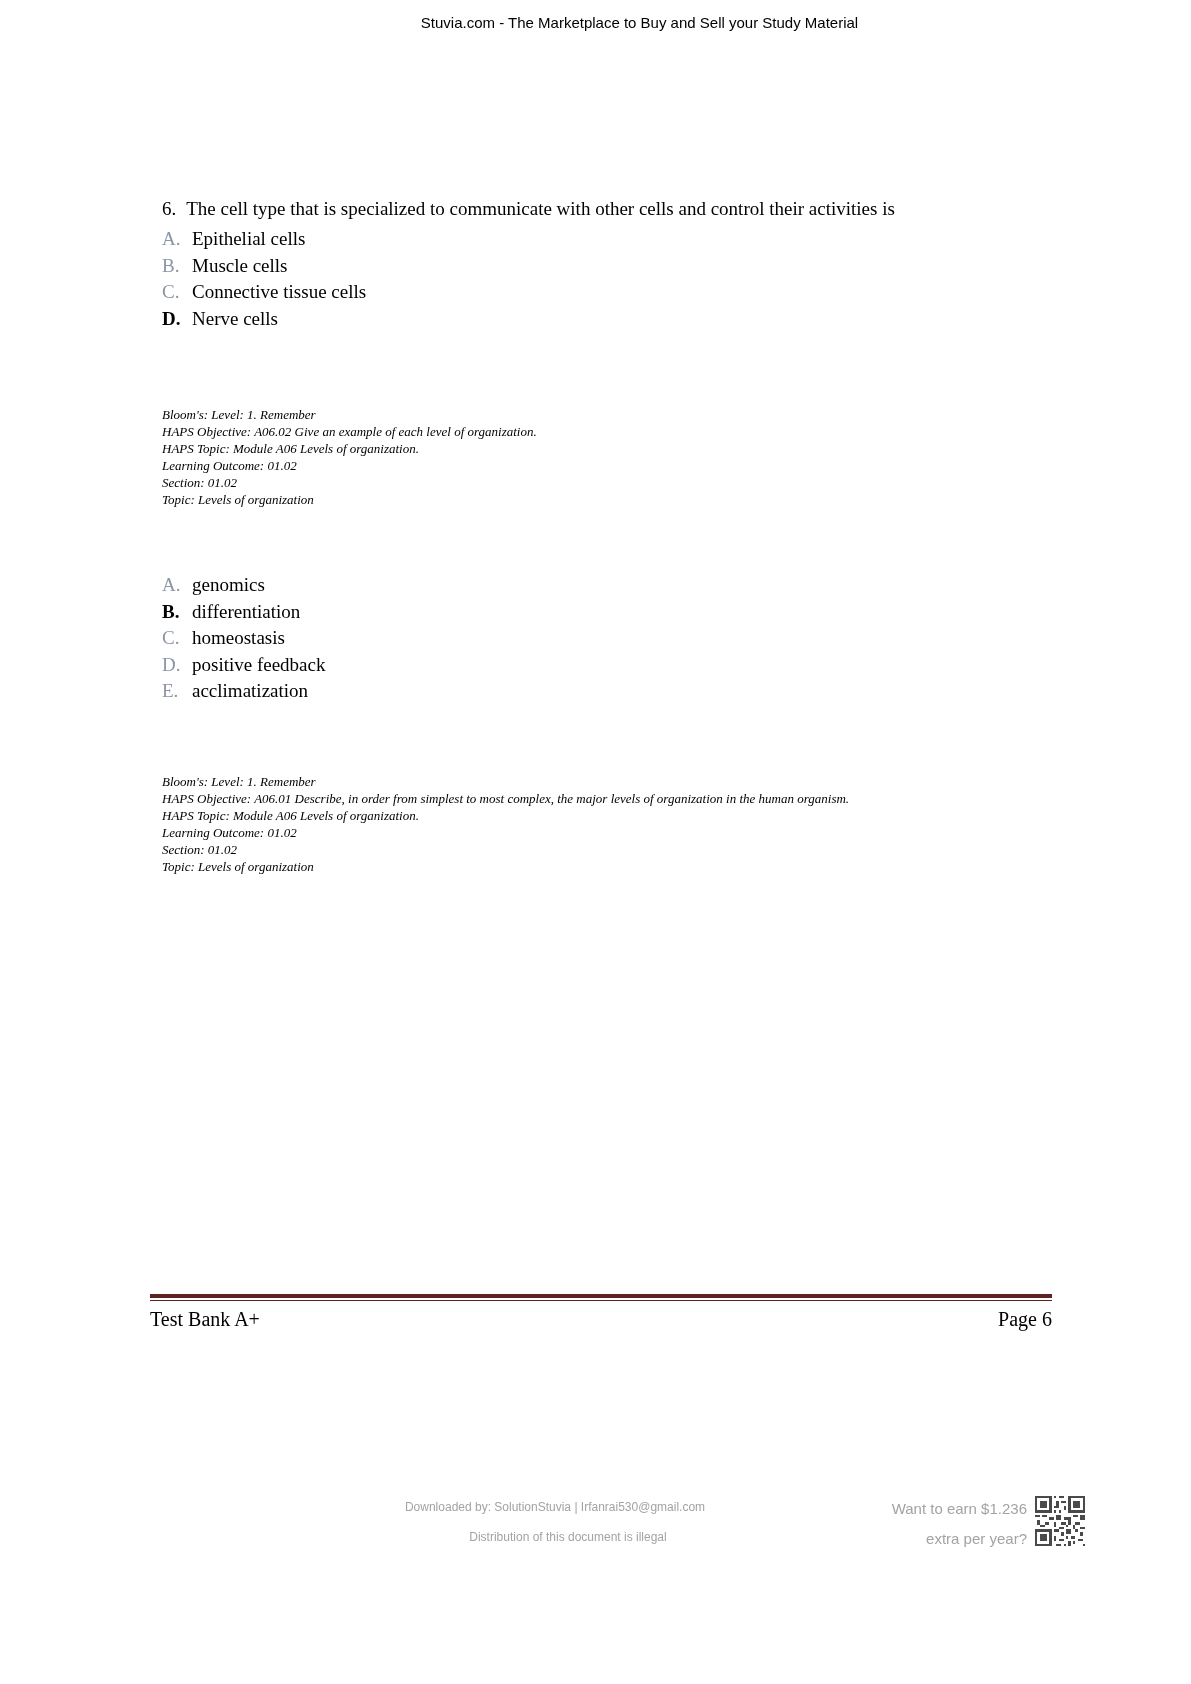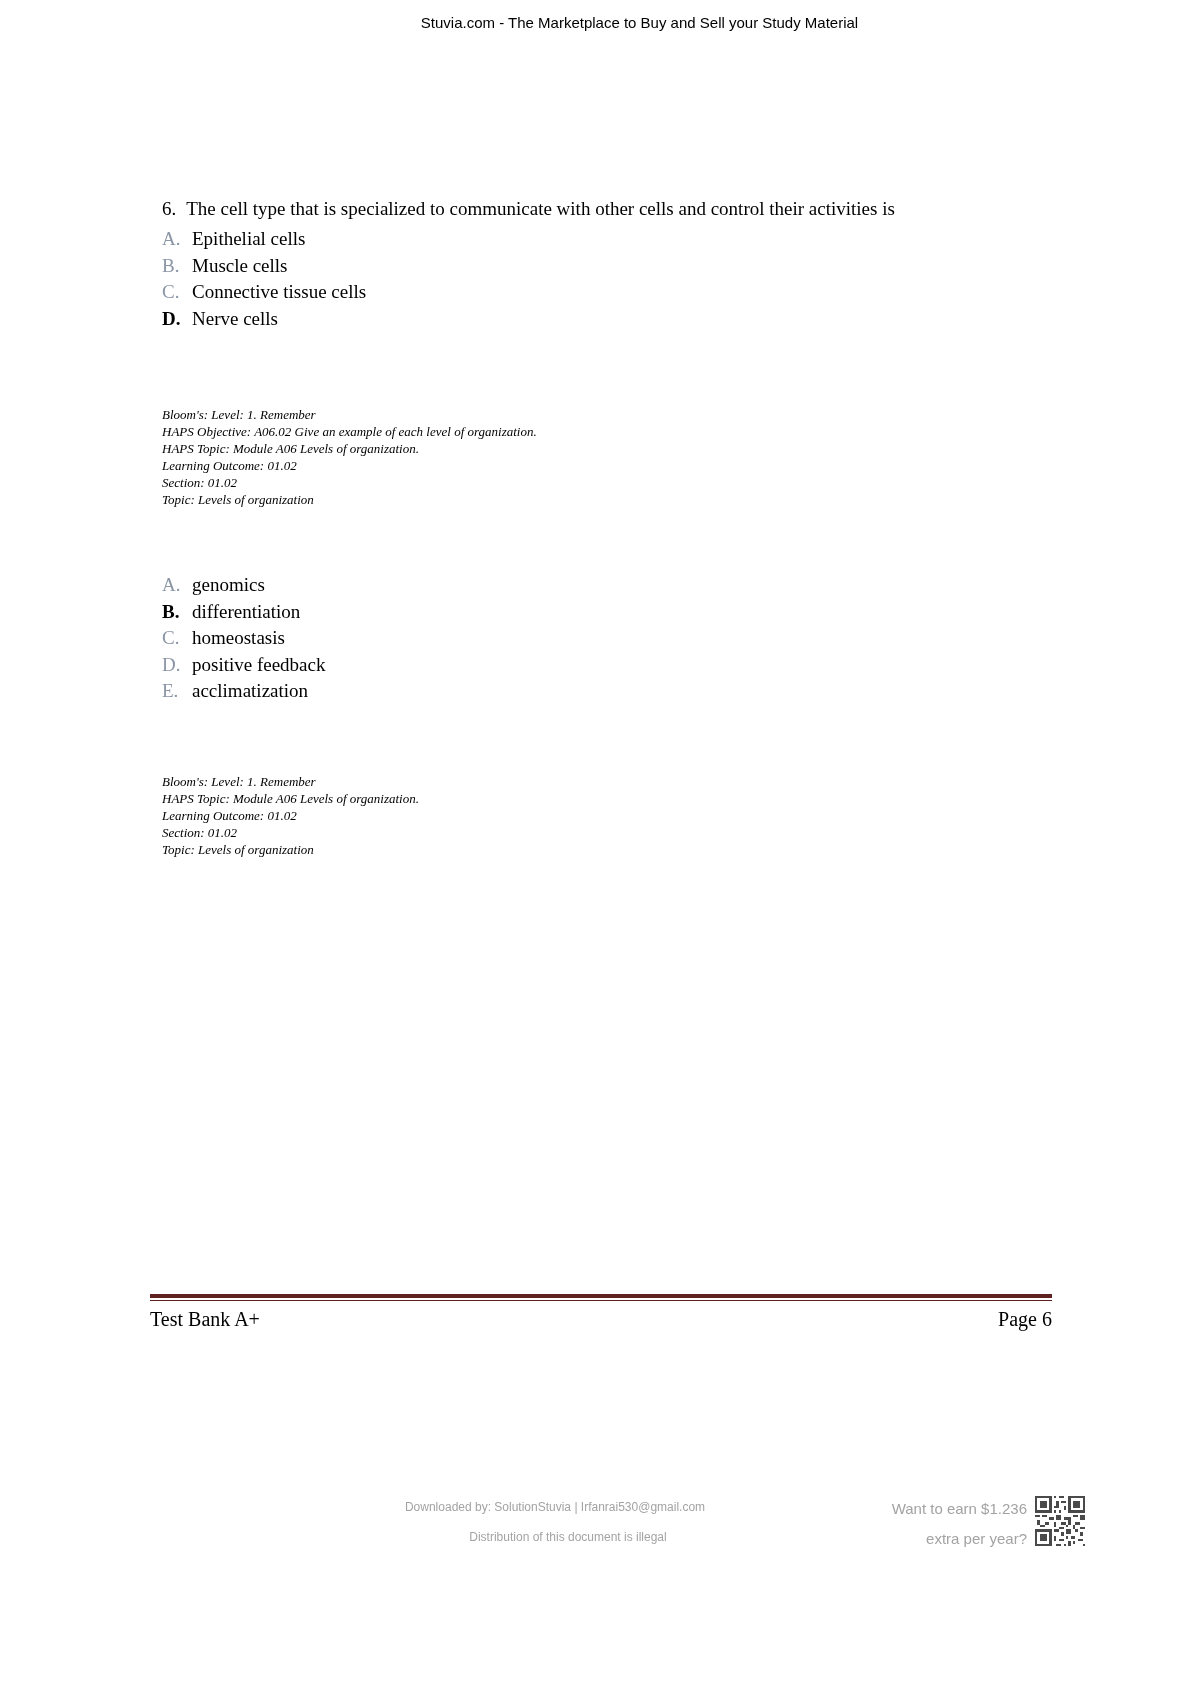--- a/index.html
+++ b/index.html
@@ -145,20 +145,21 @@
   <section class="question q7">
     <div class="options">
       <div class="option"><span class="letter">A.</span><span class="opt-text">genomics</span></div>
       <div class="option correct"><span class="letter">B.</span><span class="opt-text">differentiation</span></div>
       <div class="option"><span class="letter">C.</span><span class="opt-text">homeostasis</span></div>
       <div class="option"><span class="letter">D.</span><span class="opt-text">positive feedback</span></div>
       <div class="option"><span class="letter">E.</span><span class="opt-text">acclimatization</span></div>
     </div>
     <div class="meta">
       <div>Bloom's: Level: 1. Remember</div>
+      <div>HAPS Objective: A06.01 Describe, in order from simplest to most complex, the major levels of organization in the human organism.</div>
       <div>HAPS Topic: Module A06 Levels of organization.</div>
       <div>Learning Outcome: 01.02</div>
       <div>Section: 01.02</div>
       <div>Topic: Levels of organization</div>
     </div>
   </section>
 
   <div class="footer-rule"></div>
 
   <div class="footer-row">

